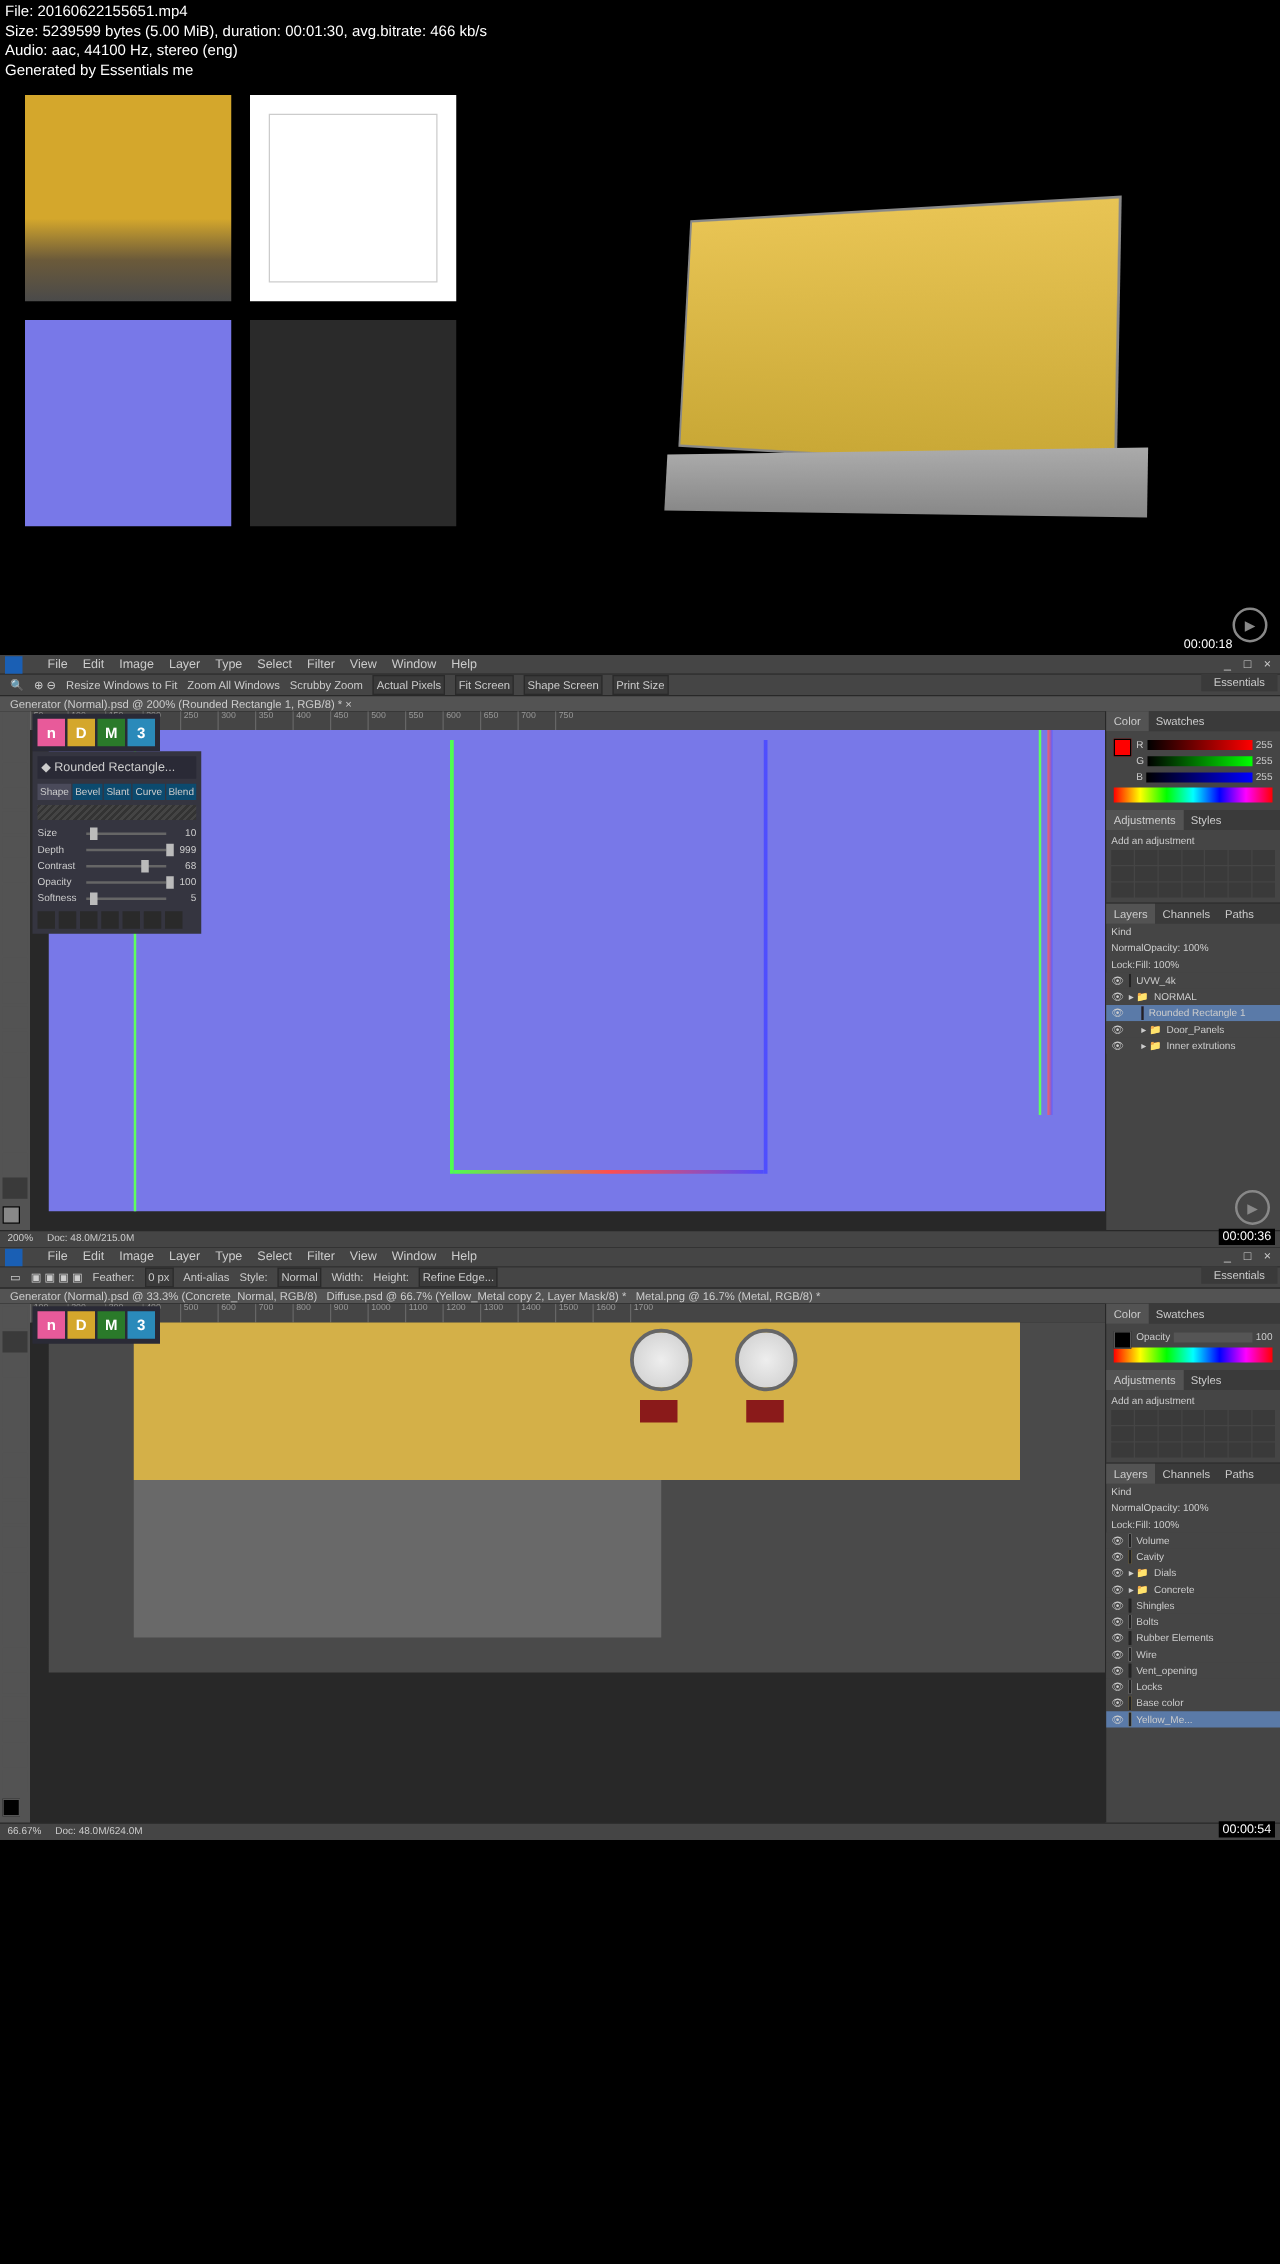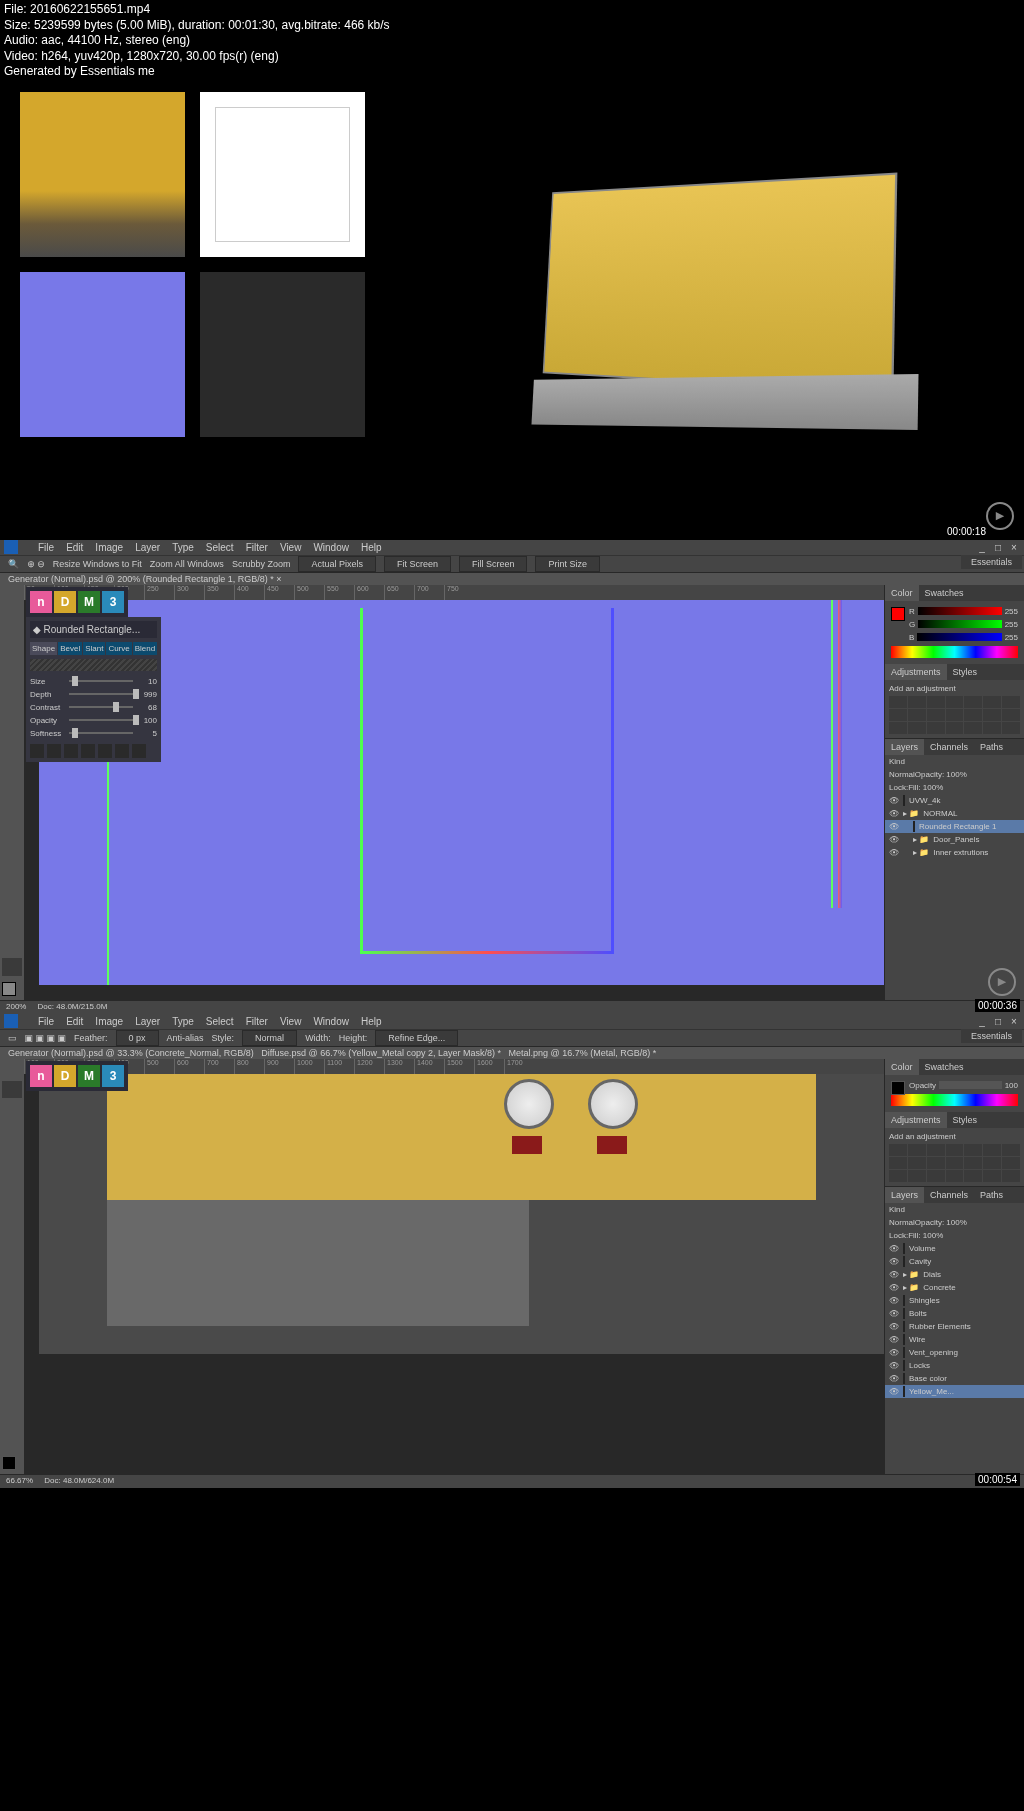--- a/index.html
+++ b/index.html
@@ -18,21 +18,21 @@
 .gen-body { position: relative; width: 380px; height: 200px; background: linear-gradient(#e8c454, #c9a836); margin: 40px auto; border: 2px solid #888; transform: perspective(800px) rotateY(-25deg) rotateX(5deg); }
 .gen-base { width: 420px; height: 50px; background: linear-gradient(#aaa, #888); margin: -45px auto 0; transform: perspective(800px) rotateY(-25deg) rotateX(5deg); }
 .play-btn { position: absolute; bottom: 10px; right: 10px; width: 28px; height: 28px; border: 2px solid #888; border-radius: 50%; display: flex; align-items: center; justify-content: center; color: #888; }
 .timestamp { position: absolute; bottom: 2px; right: 35px; font-size: 10px; color: #fff; background: #000; padding: 1px 3px; }
 
 .ps-section { position: relative; }
 .ps-menubar { background: #454545; height: 15px; display: flex; align-items: center; padding: 0 4px; gap: 12px; font-size: 10px; color: #ccc; }
 .ps-icon { width: 14px; height: 14px; background: #1a5fb4; margin-right: 8px; }
 .ps-menubar span { cursor: pointer; }
 .ps-options { background: #454545; height: 17px; display: flex; align-items: center; padding: 0 8px; gap: 8px; font-size: 9px; border-top: 1px solid #333; }
-.ps-opt-btn { background: #3a3a3a; padding: 2px 12px; border: 1px solid #2a2a2a; }
+.ps-opt-btn { background: #3a3a3a; padding: 2px 2px; border: 1px solid #2a2a2a; }
 .ps-tab { background: #535353; height: 13px; padding: 0 8px; font-size: 9px; display: flex; align-items: center; border-top: 1px solid #282828; }
 .ps-workspace { background: #282828; height: 415px; display: flex; }
 .ps-tools { width: 24px; background: #535353; display: flex; flex-direction: column; gap: 2px; padding: 2px; }
 .tool { width: 20px; height: 18px; background: #535353; }
 .tool.active { background: #3a3a3a; }
 .ps-canvas { flex: 1; background: #282828; position: relative; overflow: hidden; }
 .ruler-h { height: 15px; background: #454545; font-size: 7px; display: flex; color: #999; }
 .ruler-h span { width: 30px; border-left: 1px solid #666; padding-left: 2px; }
 .canvas-normal { position: absolute; left: 15px; top: 15px; right: 0; bottom: 15px; background: #7878e8; }
 .canvas-normal .shape { position: absolute; left: 38%; top: 2%; width: 30%; height: 90%; border: 3px solid; border-image: linear-gradient(90deg, #4eff4e, #ff4e4e, #4e4eff) 1; border-top: none; }
@@ -95,21 +95,20 @@
 .color-fg { width: 14px; height: 14px; background: #f00; border: 1px solid #000; display: inline-block; }
 .color-fg2 { width: 14px; height: 14px; background: #000; border: 1px solid #555; display: inline-block; }
 </style>
 </head>
 <body>
 
 <div class="top-info">
   <div>File: 20160622155651.mp4</div>
   <div>Size: 5239599 bytes (5.00 MiB), duration: 00:01:30, avg.bitrate: 466 kb/s</div>
   <div>Audio: aac, 44100 Hz, stereo (eng)</div>
-  <div>Video: h264, yuv420p, 1280x720, 30.00 fps(r) (eng)</div>
   <div>Generated by Essentials me</div>
 </div>
 
 <div class="thumbnail-area">
   <div class="thumb-grid">
     <div class="thumb-col">
       <div class="thumb thumb-diffuse"></div>
       <div class="thumb thumb-normal"></div>
     </div>
     <div class="thumb-col">
@@ -145,21 +144,21 @@
     </div>
   </div>
   <div class="ps-options">
     <span>🔍</span>
     <span>⊕ ⊖</span>
     <span>Resize Windows to Fit</span>
     <span>Zoom All Windows</span>
     <span>Scrubby Zoom</span>
     <span class="ps-opt-btn">Actual Pixels</span>
     <span class="ps-opt-btn">Fit Screen</span>
-    <span class="ps-opt-btn">Fill Screen</span>
+    <span class="ps-opt-btn">Shape Screen</span>
     <span class="ps-opt-btn">Print Size</span>
   </div>
   <div class="essentials">Essentials</div>
   <div class="ps-tab"><span>Generator (Normal).psd @ 200% (Rounded Rectangle 1, RGB/8) *</span> &nbsp;×</div>
 
   <div class="ps-workspace">
     <div class="ps-tools">
       <div class="tool"></div>
       <div class="tool"></div>
       <div class="tool"></div>

